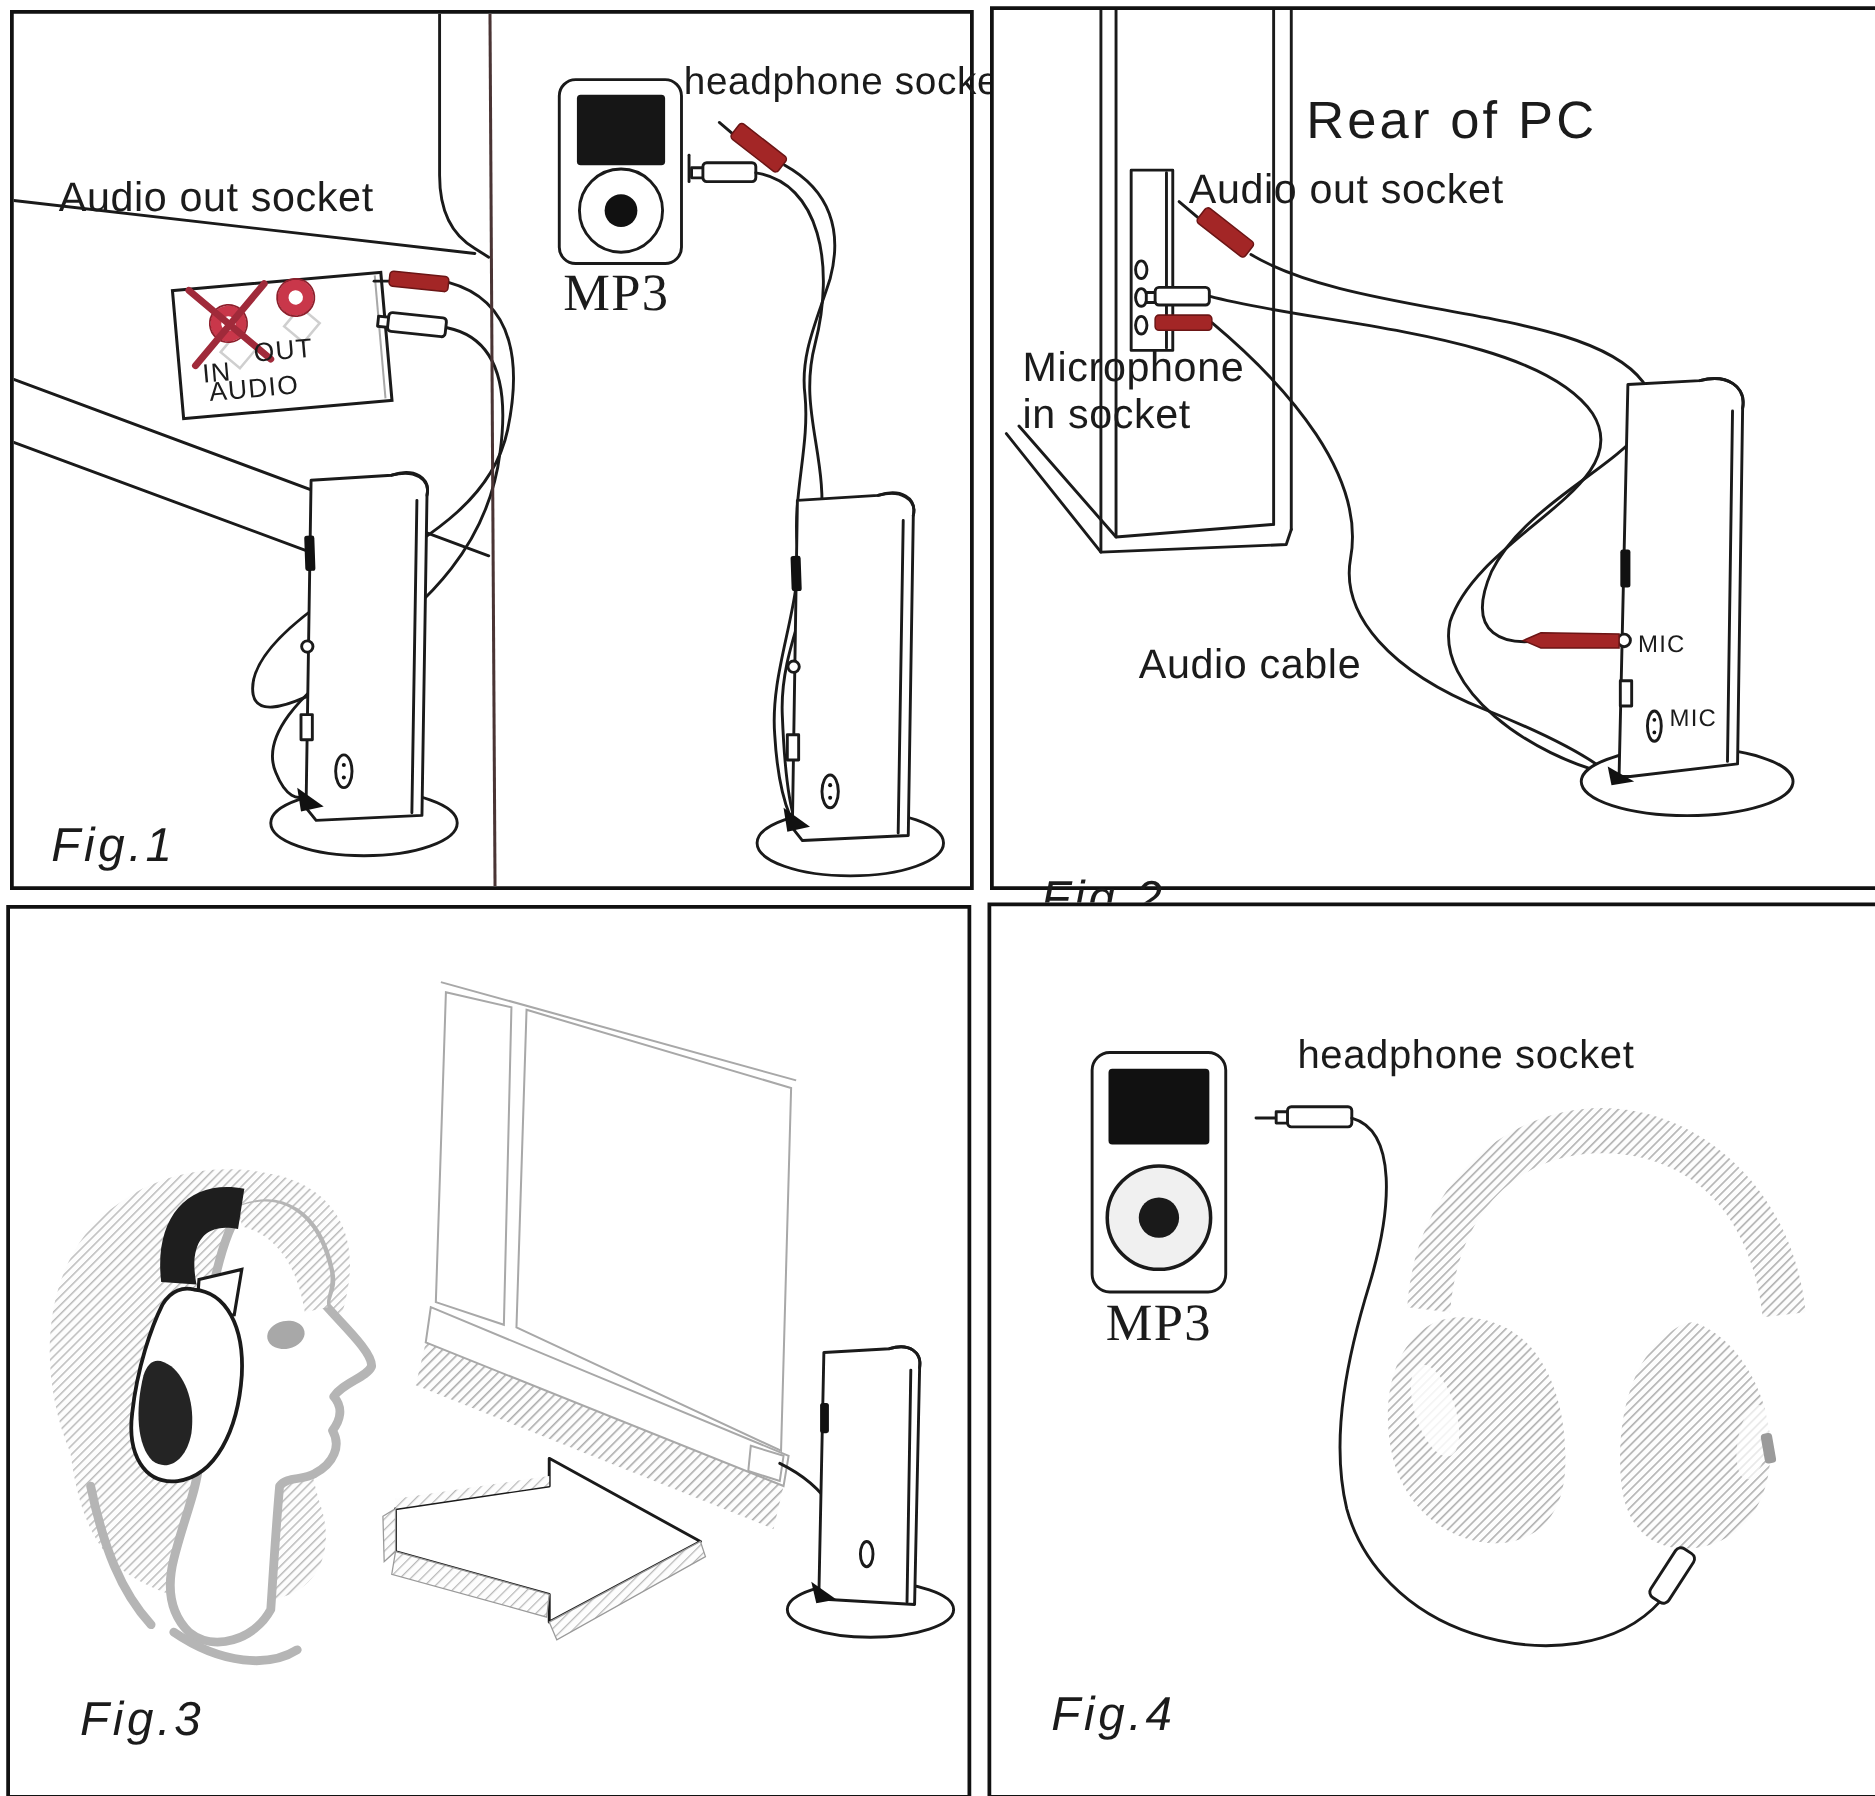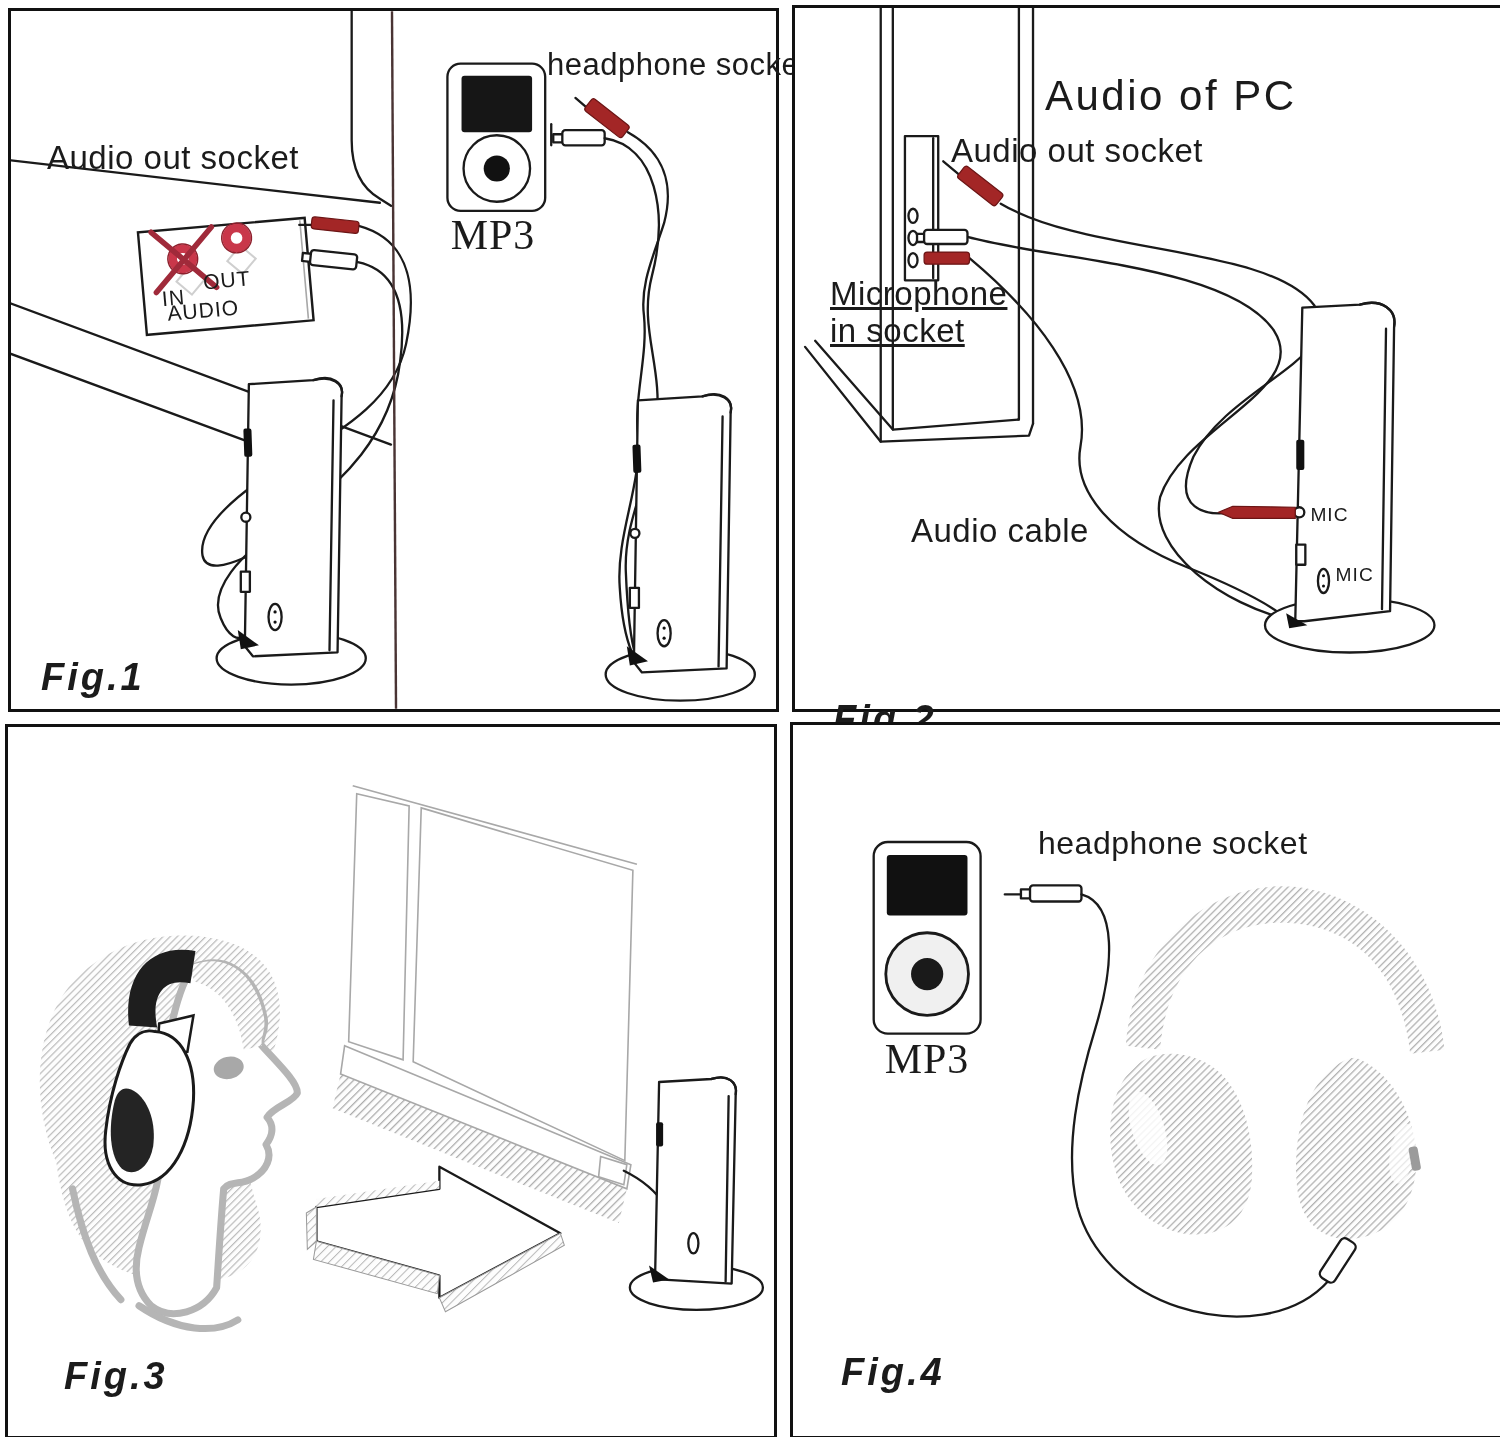--- a/index.html
+++ b/index.html
@@ -5,21 +5,21 @@
   html,body{margin:0;padding:0;background:#fff;}
   #stage{position:relative;width:1500px;height:1437px;background:#fff;overflow:hidden;
          font-family:"Liberation Sans",sans-serif;color:#1b1b1b;}
   .panel{position:absolute;border:3px solid #111;background:#fff;}
   #panel1{left:8px;top:8px;width:765px;height:698px;}
   #panel2{left:792px;top:5px;width:706px;height:701px;}
   #panel3{left:5px;top:724px;width:766px;height:709px;}
   #panel4{left:790px;top:722px;width:708px;height:711px;}
   .panel svg{position:absolute;left:0;top:0;width:100%;height:100%;}
   .lbl{position:absolute;font-size:33px;letter-spacing:.5px;white-space:nowrap;color:#1b1b1b;}
-  .figcap{position:absolute;font-size:38px;font-style:italic;font-weight:700;letter-spacing:3px;}
+  .figcap{position:absolute;font-size:38px;font-style:italic;font-weight:400;letter-spacing:3px;}
   .mp3lbl{position:absolute;font-family:"Liberation Serif",serif;font-weight:normal;font-size:42px;
           letter-spacing:1px;text-align:center;}
   .wrap2{white-space:normal;width:192px;line-height:1.12;}
   .big{font-size:42px;letter-spacing:2.5px;}
   
   .ln{fill:none;stroke:#1a1a1a;stroke-width:2.3;stroke-linecap:round;stroke-linejoin:round;}
   .wh{fill:#ffffff;stroke:#1a1a1a;stroke-width:2.3;stroke-linejoin:round;}
   .sk{fill:none;stroke:#b5b5b5;stroke-width:7;stroke-linecap:round;stroke-linejoin:round;}
   .gray-edge{fill:none;stroke:#a8a8a8;stroke-width:1.6;}
   svg text{font-family:"Liberation Sans",sans-serif;fill:#1b1b1b;}
@@ -163,23 +163,23 @@
         <path d="M434,494 L496,495 L496,506 L434,506 L420,500 Z" fill="#a32626" stroke="#6b1515" stroke-width="1.2"></path>
         <rect x="497" y="532" width="9" height="20" class="wh" stroke-width="1.8"></rect>
         <ellipse cx="524" cy="568" rx="5.5" ry="12" class="wh" stroke-width="1.8"></ellipse>
         <circle cx="524" cy="563" r="1.5" fill="#111"></circle>
           <circle cx="524" cy="573" r="1.5" fill="#111"></circle>
         <path d="M487,600 L508,612 L490,615 Z" fill="#111"></path>
         <text x="511" y="509" font-size="19" letter-spacing="1">MIC</text>
         <text x="536" y="568" font-size="19" letter-spacing="1">MIC</text>
       </g>
     </svg>
-    <div class="lbl big" style="left:250px;top:64px;">Audio of PC</div>
+    <div class="lbl big" style="left:250px;top:64px;">Rear of PC</div>
     <div class="lbl" style="left:156px;top:124px;">Audio out socket</div>
-    <div class="lbl wrap2" style="left:35px;top:268px;text-decoration:underline;">Microphone in socket</div>
+    <div class="lbl wrap2" style="left:23px;top:268px;">Microphone in socket</div>
     <div class="lbl" style="left:116px;top:504px;">Audio cable</div>
     <div class="figcap" style="left:38px;top:642px;margin-top:48px;">Fig.2</div>
   </div>
 
   <div class="panel" id="panel3">
     <svg viewBox="0 0 760 703">
       <defs>
         <pattern id="ht-tv" width="5.5" height="5.5" patternUnits="userSpaceOnUse" patternTransform="rotate(45)">
           <rect width="5.5" height="5.5" fill="#fdfdfd"></rect>
           <line x1="0" y1="0" x2="0" y2="5.5" stroke="#ababab" stroke-width="2.5"></line>

